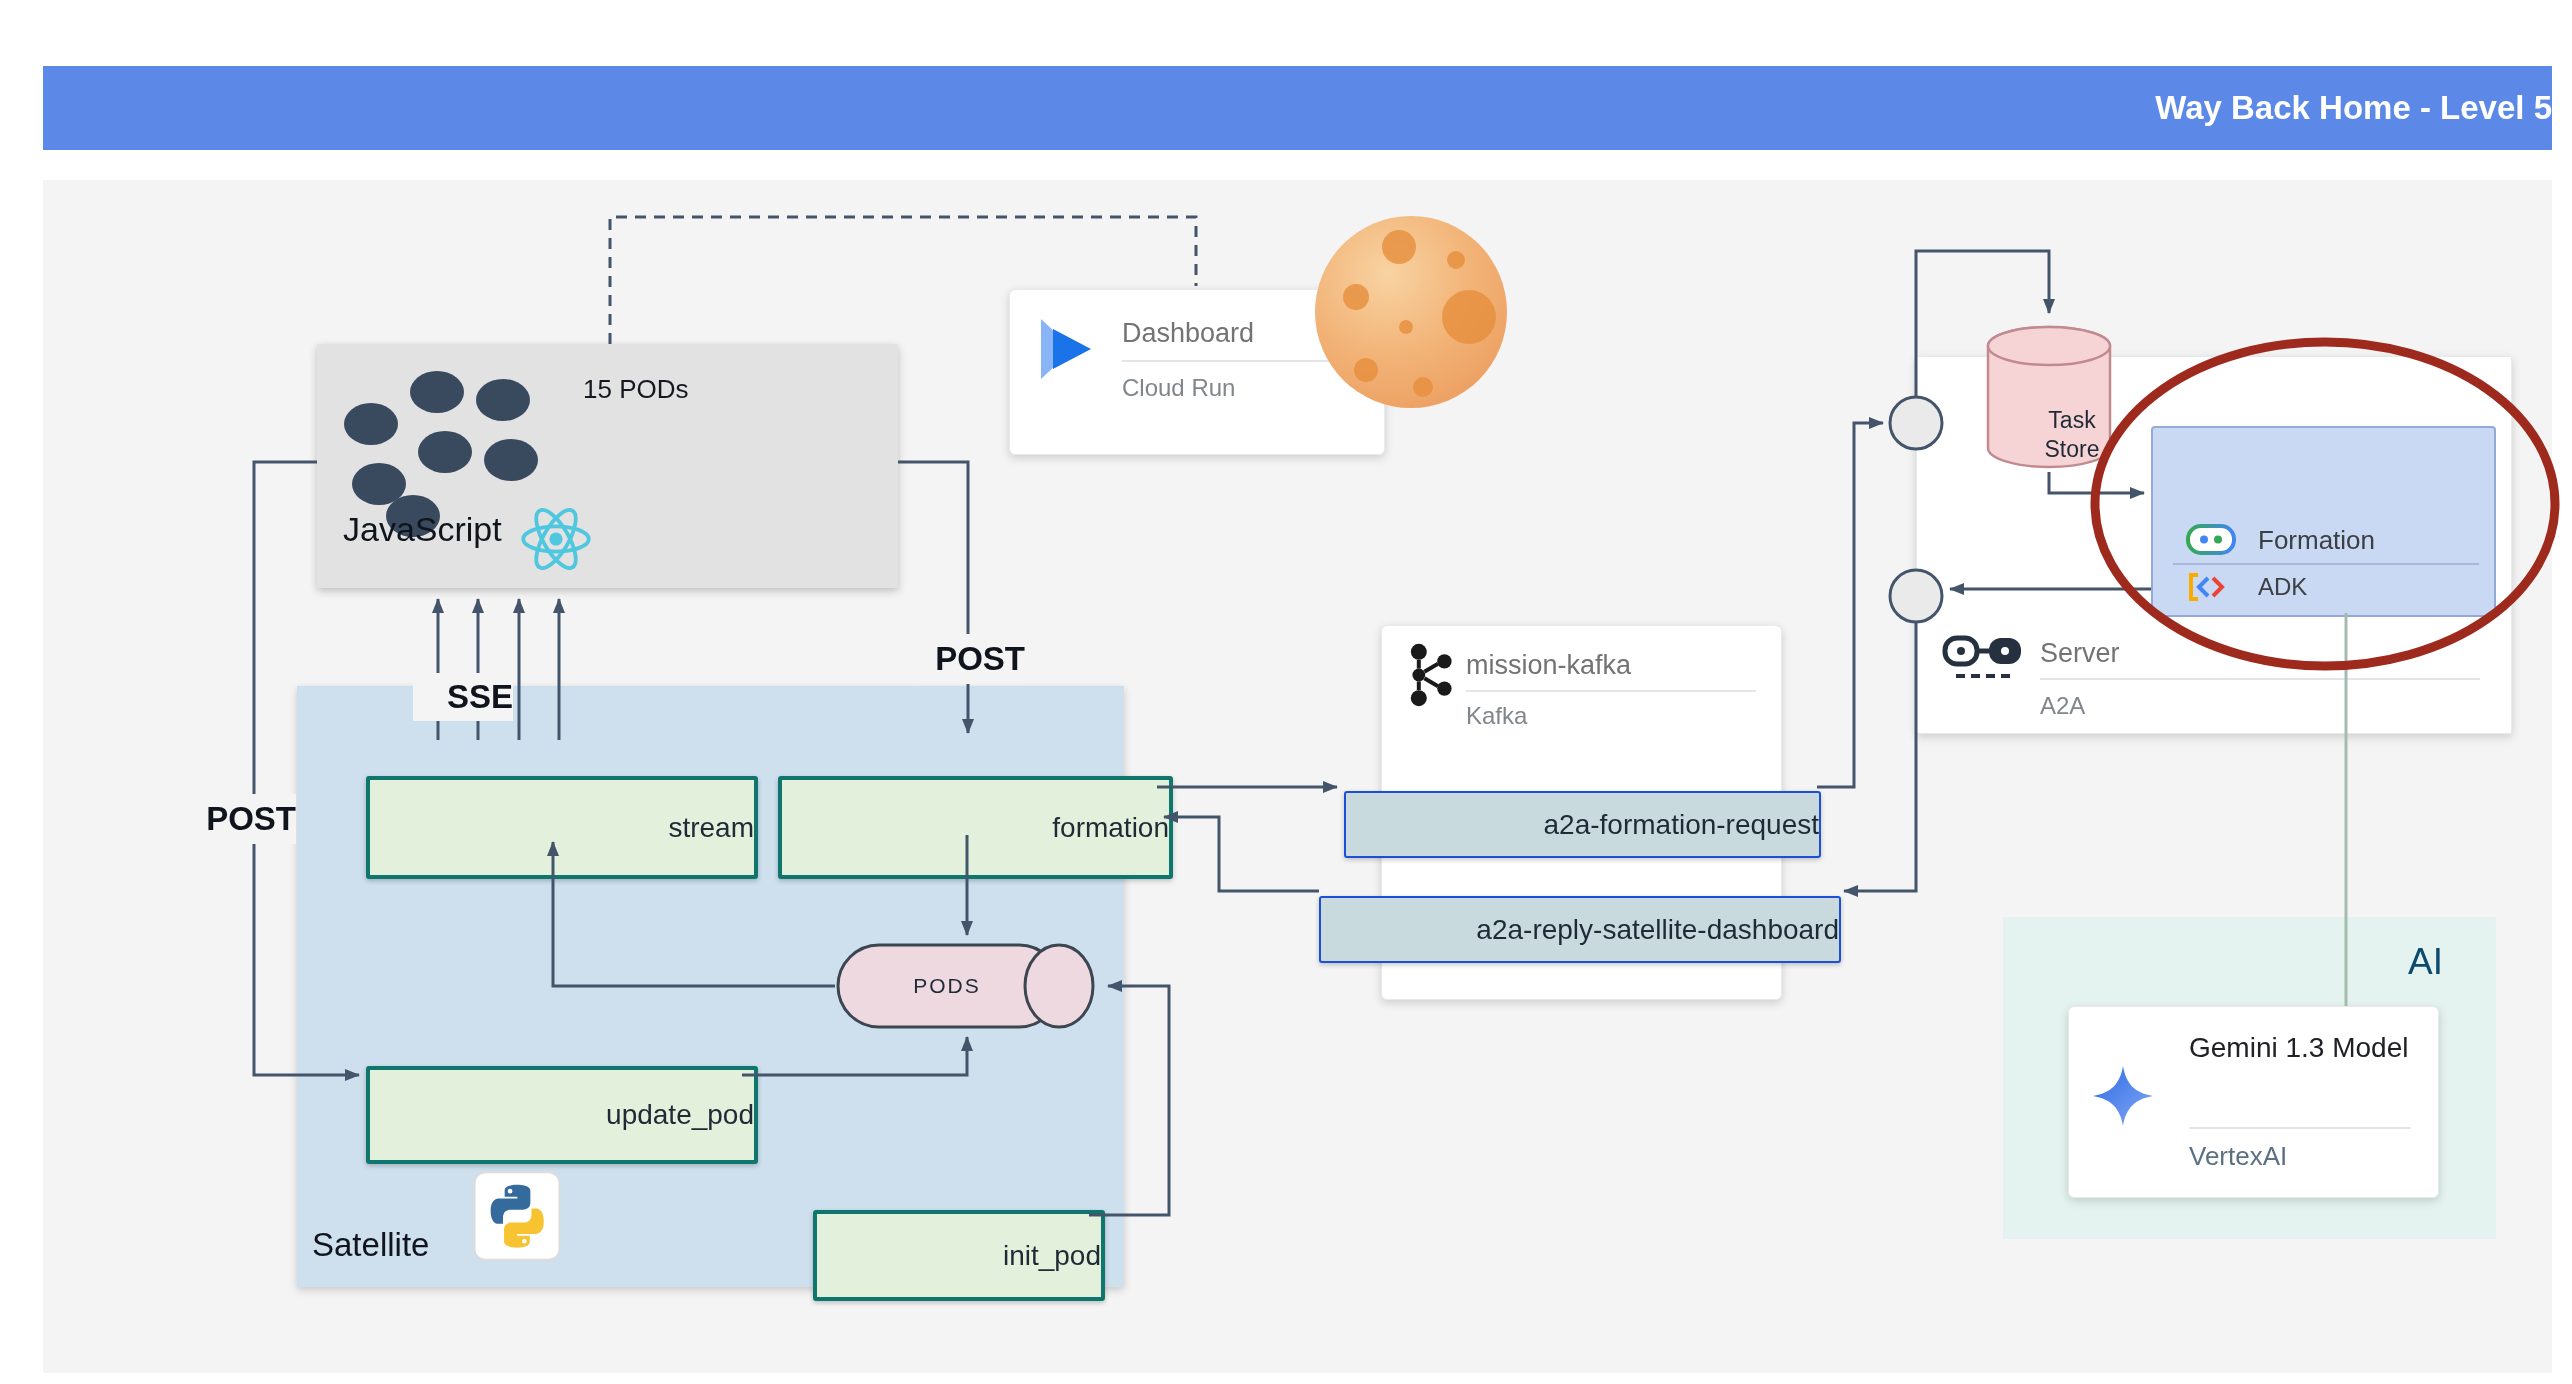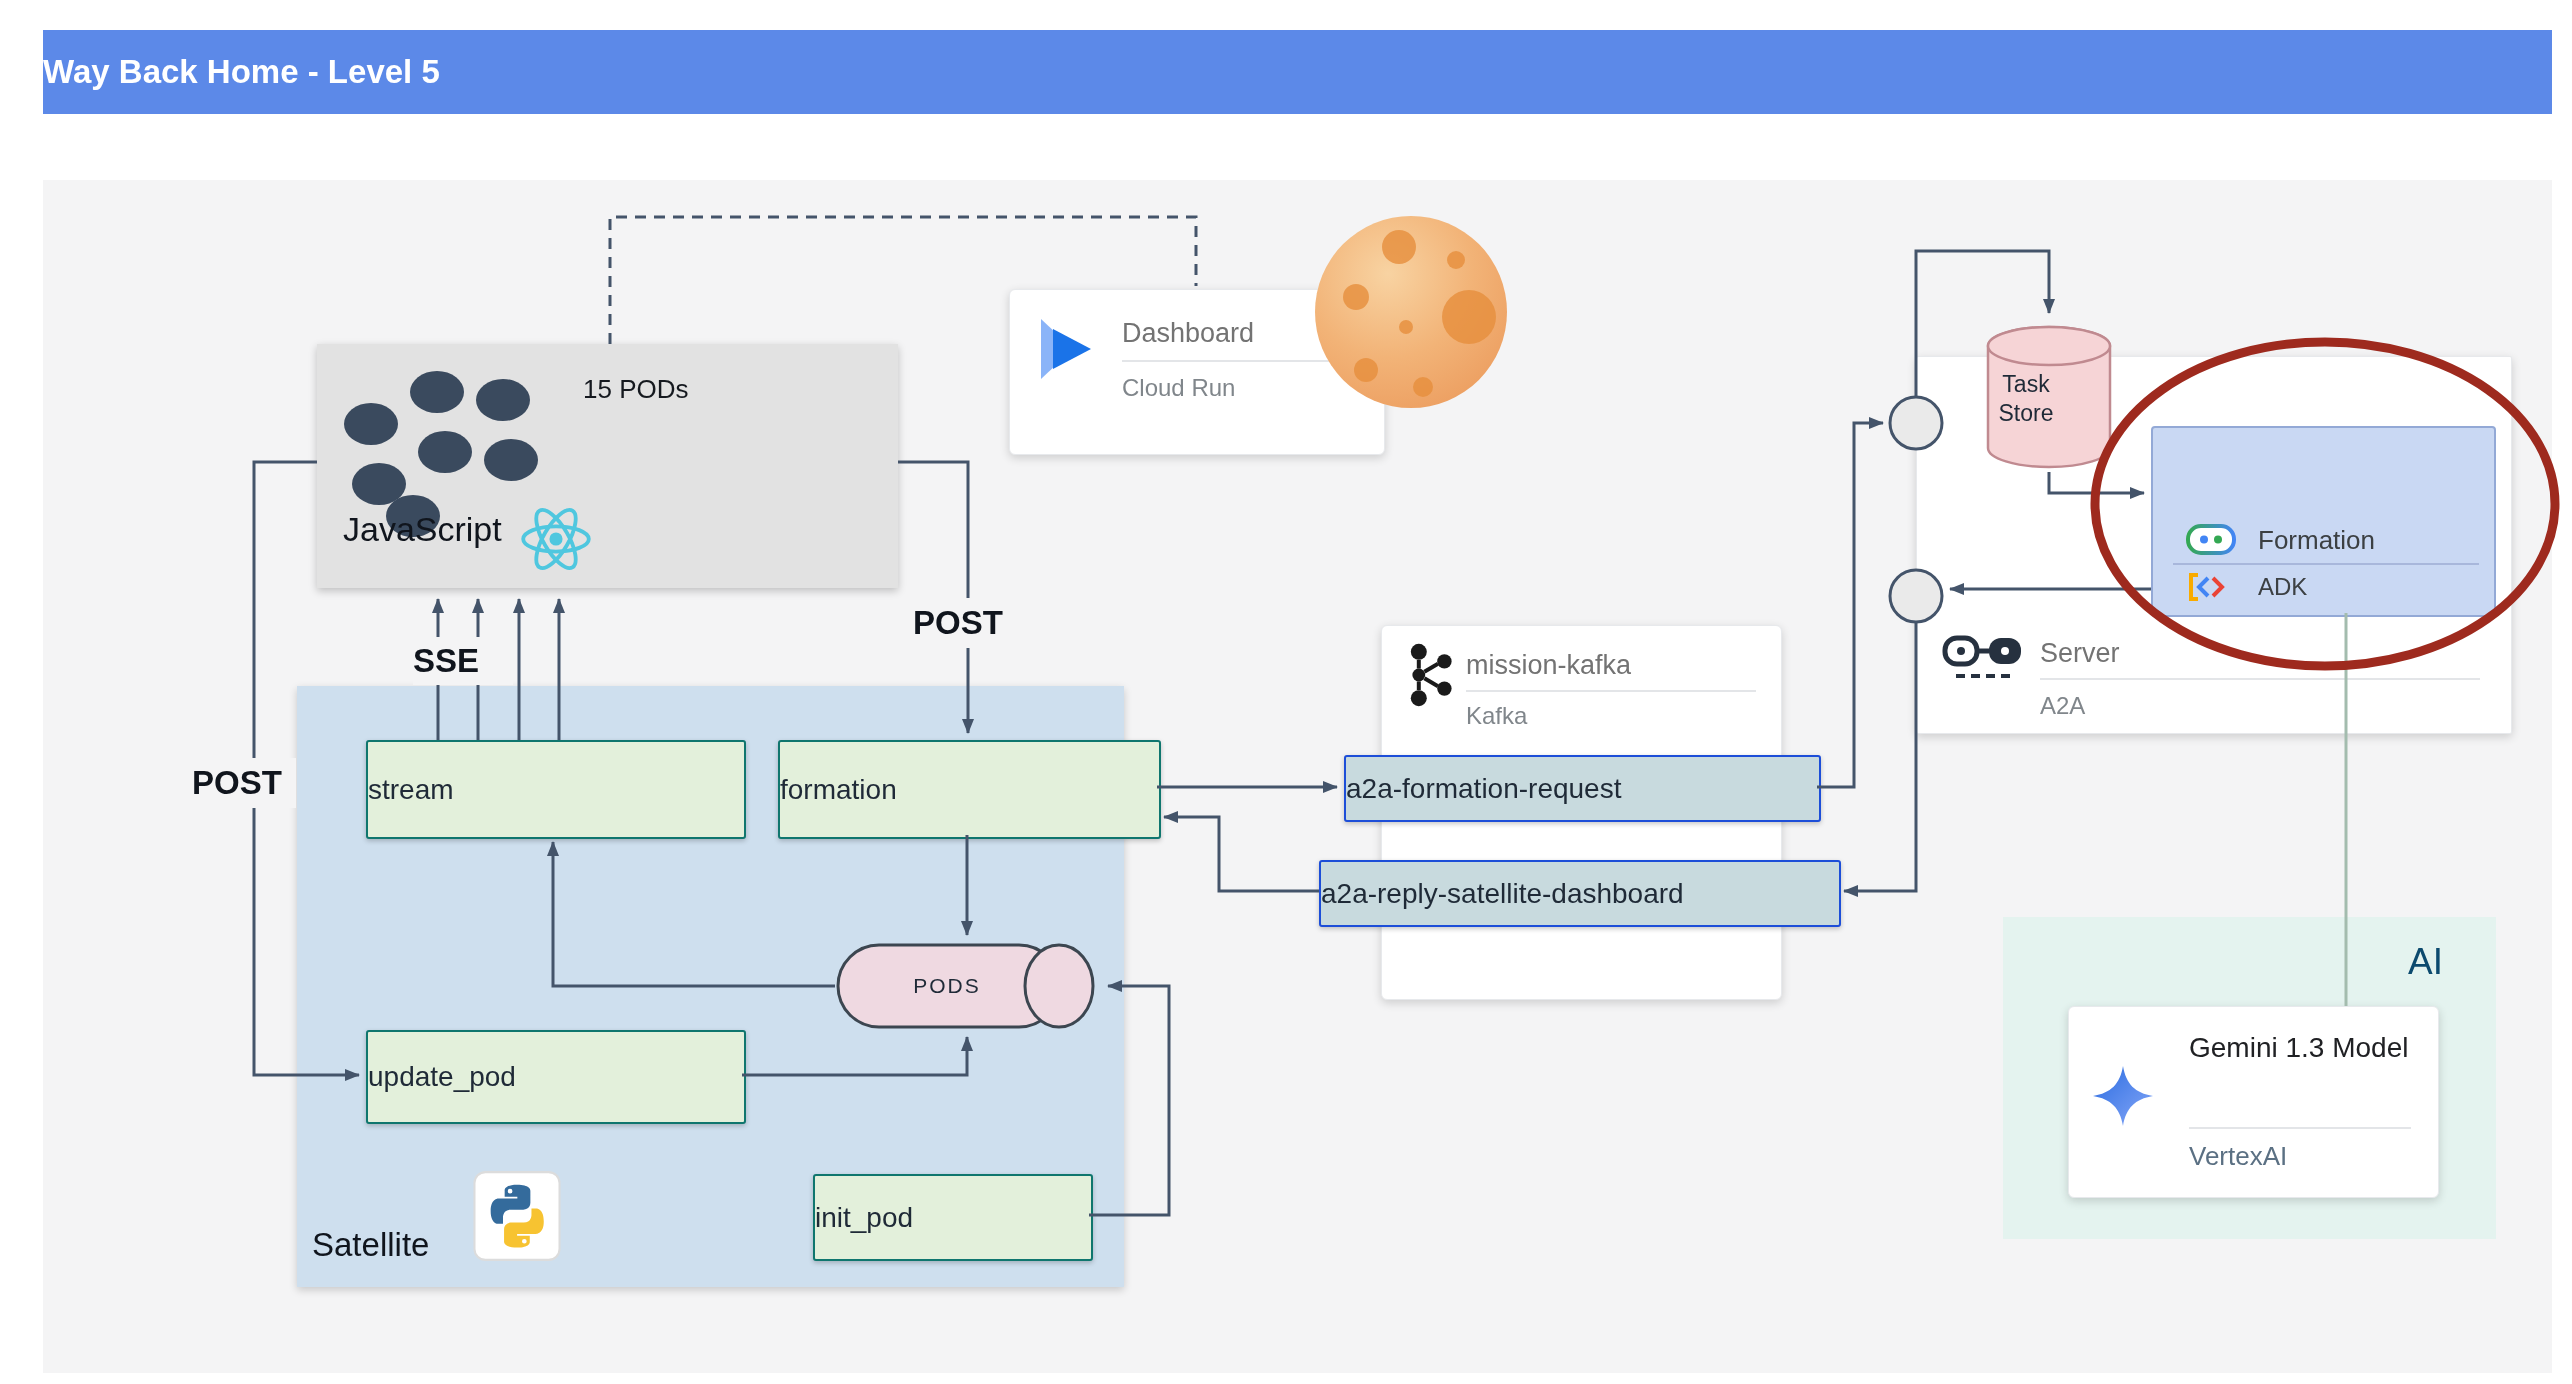--- a/index.html
+++ b/index.html
@@ -4,41 +4,41 @@
 <style>
   html,body { margin:0; padding:0; }
   body {
     width:2572px; height:1384px; position:relative;
     background:#ffffff;
     font-family:"Liberation Sans", sans-serif;
     color:#1b2430;
     overflow:hidden;
   }
   .abs { position:absolute; }
-  .flex-c { display:flex; align-items:center; justify-content:flex-start; }
+  .flex-c { display:flex; align-items:center; justify-content:flex-end;margin-top:36px; }
 
   .header {
     left:43px; top:30px; width:2509px; height:84px;
     background:var(--header,#5C89E8);
   }
   .header span { color:#fff; font-size:33px; font-weight:bold; }
 
   .canvas { left:43px; top:180px; width:2509px; height:1193px; background:var(--canvas,#F4F4F5); }
 
   .card {
     background:#fff; border:1px solid #E7E9EC; border-radius:6px;
     box-shadow:0 3px 10px rgba(0,0,0,.16);
   }
   .divider { background:#E3E5E8; height:2px; }
 
   .node {
     font-size:28px; color:#1F2A37; border-radius:3px;
     box-shadow:0 2px 5px rgba(0,0,0,.22);
   }
-  .green { background:var(--node_green,#E3F0DB); border:2px solid #0f766e; }
+  .green { background:var(--node_green,#E3F0DB); border:4px solid #0f766e;padding-left:8px; }
   .teal  { background:var(--topic_teal,#C8DADE); border:2px solid #1d4ed8; }
 
   .graybox { background:var(--gray_box,#E2E2E2); box-shadow:0 3px 8px rgba(0,0,0,.22); }
   .satbox  { background:var(--satellite_bg,#CEDFEE); box-shadow:0 3px 8px rgba(0,0,0,.18); }
   .aibox   { background:var(--ai_bg,#E4F3EF); }
   .adkbox  { background:var(--adk_blue,#C9D8F3); border:2px solid #93A9D6; border-radius:4px; }
 
   .biglabel {
     font-size:33px; color:#10151d; background:var(--canvas,#F4F4F5); z-index:30;font-weight:bold;
   }

